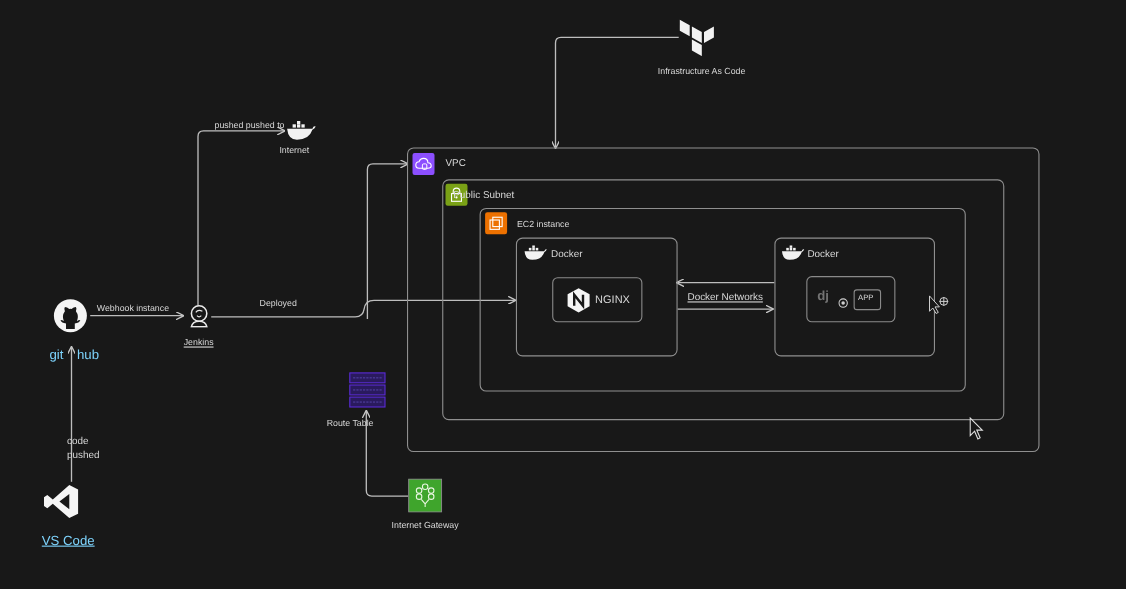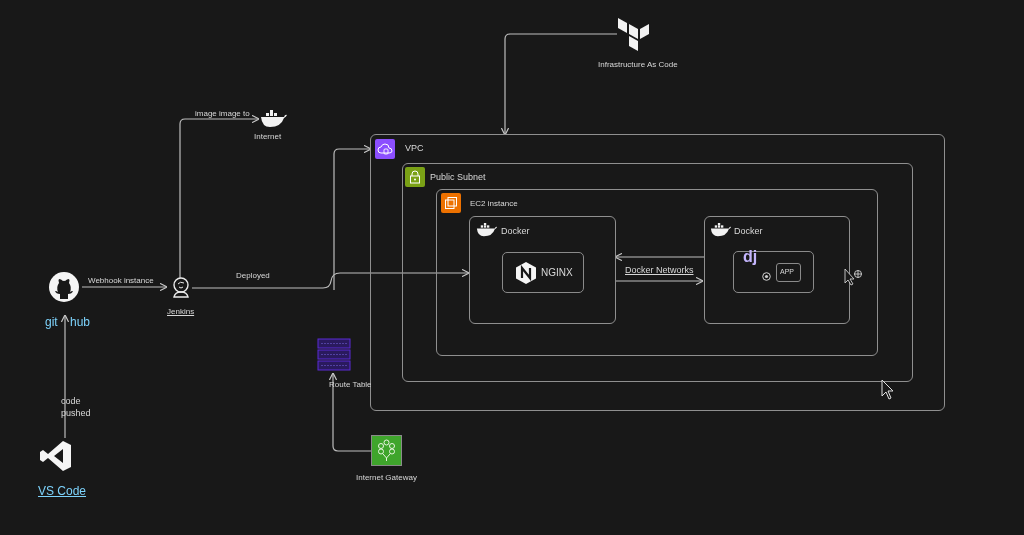--- a/index.html
+++ b/index.html
@@ -57,21 +57,21 @@
 <div class="icon" style="left:260px;top:110px;width:26px;height:18px;">
   <svg width="28" height="18" viewBox="0 0 28 18">
     <rect x="6" y="3" width="3" height="3" fill="#f2f2f2"></rect>
       <rect x="10" y="3" width="3" height="3" fill="#f2f2f2"></rect>
     <rect x="10" y="0" width="3" height="3" fill="#f2f2f2"></rect>
       <rect x="14" y="3" width="3" height="3" fill="#f2f2f2"></rect>
     <path d="M1,7 L24,7 Q25,4 27,5 Q26,7 24,8 Q21,17 10,17 Q2,17 1,7 Z" fill="#f2f2f2"></path>
   </svg>
 </div>
 <div class="lbl" style="left:254px;top:132px;">Internet</div>
-<div class="lbl" style="left:195px;top:109px;">image image to</div>
+<div class="lbl" style="left:195px;top:109px;">pushed pushed to</div>
 
 <div class="icon" style="left:48px;top:271px;width:32px;height:32px;">
   <svg width="32" height="32" viewBox="0 0 32 32">
     <circle cx="16" cy="16" r="15" fill="#f5f5f5"></circle>
     <path d="M12,28 L12,23 Q8,23 7,20 Q9,20 10,21 Q8,16 11,12 Q10,9 11,8 Q13,8 15,10 Q16,9.5 17,10 Q19,8 21,8 Q22,9 21,12 Q24,16 22,21 Q23,20 25,20 Q24,23 20,23 L20,28 Z" fill="#181818"></path>
   </svg>
 </div>
 <div class="lbl lbl-lg" style="left:45px;top:315px;">git</div>
 <div class="lbl lbl-lg" style="left:70px;top:315px;">hub</div>
 <div class="lbl" style="left:88px;top:276px;">Webhook instance</div>
@@ -106,21 +106,21 @@
 <div class="lbl lbl-md" style="left:405px;top:143px;">VPC</div>
 
 <div class="box" style="left:402px;top:163px;width:511px;height:219px;"></div>
 <div class="badge" style="left:405px;top:167px;background:#7aa116;">
   <svg width="14" height="14" viewBox="0 0 14 14">
     <path d="M4,6 L4,4 Q4,1 7,1 Q10,1 10,4 L10,6" fill="none" stroke="#fff" stroke-width="1"></path>
     <rect x="2.5" y="6" width="9" height="7" fill="none" stroke="#fff" stroke-width="1"></rect>
     <circle cx="7" cy="9.5" r="1" fill="#fff"></circle>
   </svg>
 </div>
-<div class="lbl lbl-md" style="left:430px;top:172px;text-align:center;">Public Subnet</div>
+<div class="lbl lbl-md" style="left:412px;top:172px;text-align:center;">Public Subnet</div>
 
 <div class="box" style="left:436px;top:189px;width:442px;height:167px;"></div>
 <div class="badge" style="left:441px;top:193px;background:#ed7100;">
   <svg width="14" height="14" viewBox="0 0 14 14">
     <rect x="4" y="1.5" width="8.5" height="8.5" fill="none" stroke="#fff" stroke-width="1"></rect>
     <rect x="1.5" y="4" width="8.5" height="8.5" fill="none" stroke="#fff" stroke-width="1"></rect>
   </svg>
 </div>
 <div class="lbl" style="left:470px;top:199px;">EC2 instance</div>
 
@@ -151,21 +151,21 @@
   <svg width="22" height="14" viewBox="0 0 28 18">
     <rect x="6" y="3" width="3" height="3" fill="#f2f2f2"></rect>
       <rect x="10" y="3" width="3" height="3" fill="#f2f2f2"></rect>
     <rect x="10" y="0" width="3" height="3" fill="#f2f2f2"></rect>
       <rect x="14" y="3" width="3" height="3" fill="#f2f2f2"></rect>
     <path d="M1,7 L24,7 Q25,4 27,5 Q26,7 24,8 Q21,17 10,17 Q2,17 1,7 Z" fill="#f2f2f2"></path>
   </svg>
 </div>
 <div class="lbl lbl-md" style="left:734px;top:226px;">Docker</div>
 <div class="inner-box" style="left:733px;top:251px;width:81px;height:42px;"></div>
-<div class="lbl" style="left:743px;top:248px;font-size:16px;font-weight:bold;color:#c4b5fd;">dj</div>
+<div class="lbl" style="left:743px;top:262px;font-size:12px;font-weight:bold;color:#737373;">dj</div>
 <div class="icon" style="left:762px;top:267px;width:9px;height:9px;">
   <svg width="9" height="9" viewBox="0 0 9 9">
       <circle cx="4.5" cy="4.5" r="3.8" fill="none" stroke="#cfcfcf" stroke-width="1"></circle>
       <circle cx="4.5" cy="4.5" r="1.6" fill="#cfcfcf"></circle>
     </svg>
 </div>
 <div class="inner-box" style="left:776px;top:263px;width:25px;height:19px;border-radius:3px;"></div>
 <div class="lbl" style="left:780px;top:268px;font-size:7px;">APP</div>
 
 <div class="icon" style="left:844px;top:268px;width:20px;height:20px;">
@@ -185,21 +185,21 @@
 <div class="icon" style="left:317px;top:338px;width:34px;height:34px;">
   <svg width="34" height="34" viewBox="0 0 34 34">
     <rect x="1" y="1" width="32" height="9" fill="#2a1a5e" stroke="#5a2bd6" stroke-width="1"></rect>
     <rect x="1" y="12" width="32" height="9" fill="#2a1a5e" stroke="#5a2bd6" stroke-width="1"></rect>
     <rect x="1" y="23" width="32" height="9" fill="#2a1a5e" stroke="#5a2bd6" stroke-width="1"></rect>
     <g stroke="#6b5ad0" stroke-width="0.6">
       <path d="M4,5.5 L30,5.5 M4,16.5 L30,16.5 M4,27.5 L30,27.5" stroke-dasharray="2 1"></path>
     </g>
   </svg>
 </div>
-<div class="lbl" style="left:329px;top:380px;">Route Table</div>
+<div class="lbl" style="left:297px;top:380px;">Route Table</div>
 
 <div class="icon" style="left:371px;top:435px;width:31px;height:31px;">
   <svg width="31" height="31" viewBox="0 0 31 31">
     <rect x="0.5" y="0.5" width="30" height="30" fill="#3fa52c" stroke="#8a8a8a" stroke-width="1"></rect>
     <g fill="none" stroke="#e8f5e0" stroke-width="1">
       <circle cx="15.5" cy="7.5" r="2.5"></circle>
         <circle cx="10" cy="11" r="2.5"></circle>
         <circle cx="21" cy="11" r="2.5"></circle>
       <circle cx="10" cy="16.5" r="2.5"></circle>
         <circle cx="21" cy="16.5" r="2.5"></circle>

